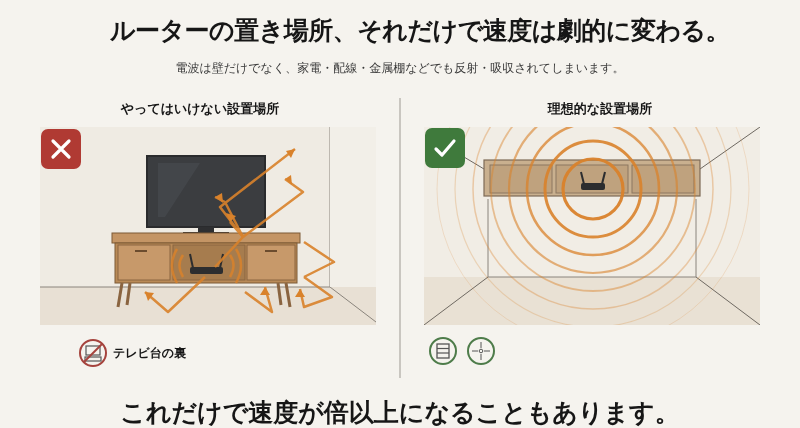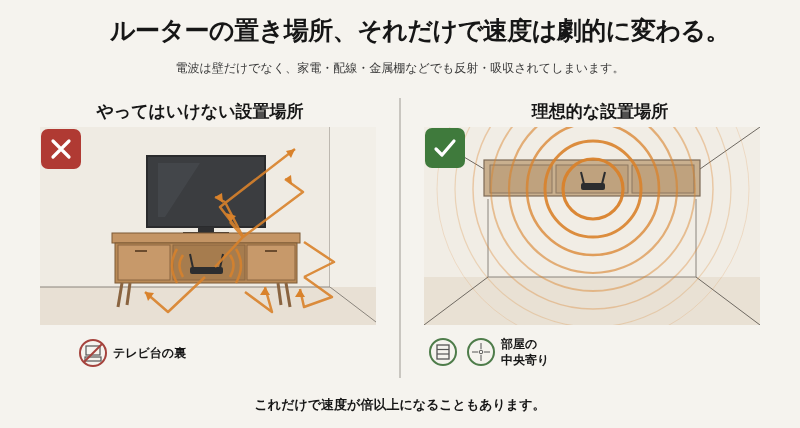--- a/index.html
+++ b/index.html
@@ -17,38 +17,38 @@
   .subtitle {
     position: absolute; left: 0; top: 60px; width: 800px;
     text-align: center; font-size: 12px; color: #3a3a3a;
   }
   .divider {
     position: absolute; left: 399px; top: 98px; width: 2px; height: 280px;
     background: #c9c6c0;
   }
   .panel-head {
     position: absolute; top: 100px; width: 380px; text-align: center;
-    font-size: 17px; font-weight: bold;
+    font-size: 13px; font-weight: bold;
   }
   .scene {
     position: absolute; top: 127px; height: 198px; overflow: hidden;
   }
   .badge {
     position: absolute; width: 40px; height: 40px; border-radius: 7px;
     display: flex; align-items: center; justify-content: center;
   }
   .legend {
     position: absolute; top: 338px; display: flex; align-items: center;
   }
   .legend-item { display: flex; align-items: center; }
   .legend-icon { width: 30px; height: 30px; flex: none; }
   .legend-label { font-size: 12px; font-weight: bold; margin-left: 5px; line-height: 1.35; }
   .footer {
     position: absolute; left: 0; top: 396px; width: 800px;
-    text-align: center; font-size: 13px; font-weight: bold;
+    text-align: center; font-size: 25px; font-weight: bold;
   }
 </style>
 </head>
 <body>
 
 <div class="title">ルーターの置き場所、それだけで速度は劇的に変わる。</div>
 <div class="subtitle">電波は壁だけでなく、家電・配線・金属棚などでも反射・吸収されてしまいます。</div>
 
 <div class="divider"></div>
 
@@ -181,20 +181,16 @@
   </div>
   <div class="legend-item" style="margin-left:8px;">
     <svg class="legend-icon" viewBox="0 0 30 30">
       <circle cx="15" cy="15" r="13" fill="none" stroke="#4e7c4a" stroke-width="2"></circle>
       <circle cx="15" cy="15" r="1.8" fill="none" stroke="#555" stroke-width="1"></circle>
       <line x1="15" y1="6" x2="15" y2="12" stroke="#555" stroke-width="1"></line>
       <line x1="15" y1="18" x2="15" y2="24" stroke="#555" stroke-width="1"></line>
       <line x1="6" y1="15" x2="12" y2="15" stroke="#555" stroke-width="1"></line>
       <line x1="18" y1="15" x2="24" y2="15" stroke="#555" stroke-width="1"></line>
     </svg>
-    <span class="legend-label">
-      <span>部屋の</span><br>
-      <span>中央寄り</span>
-    </span>
   </div>
 </div>
 
 <div class="footer">これだけで速度が倍以上になることもあります。</div>
 
 </body></html>

